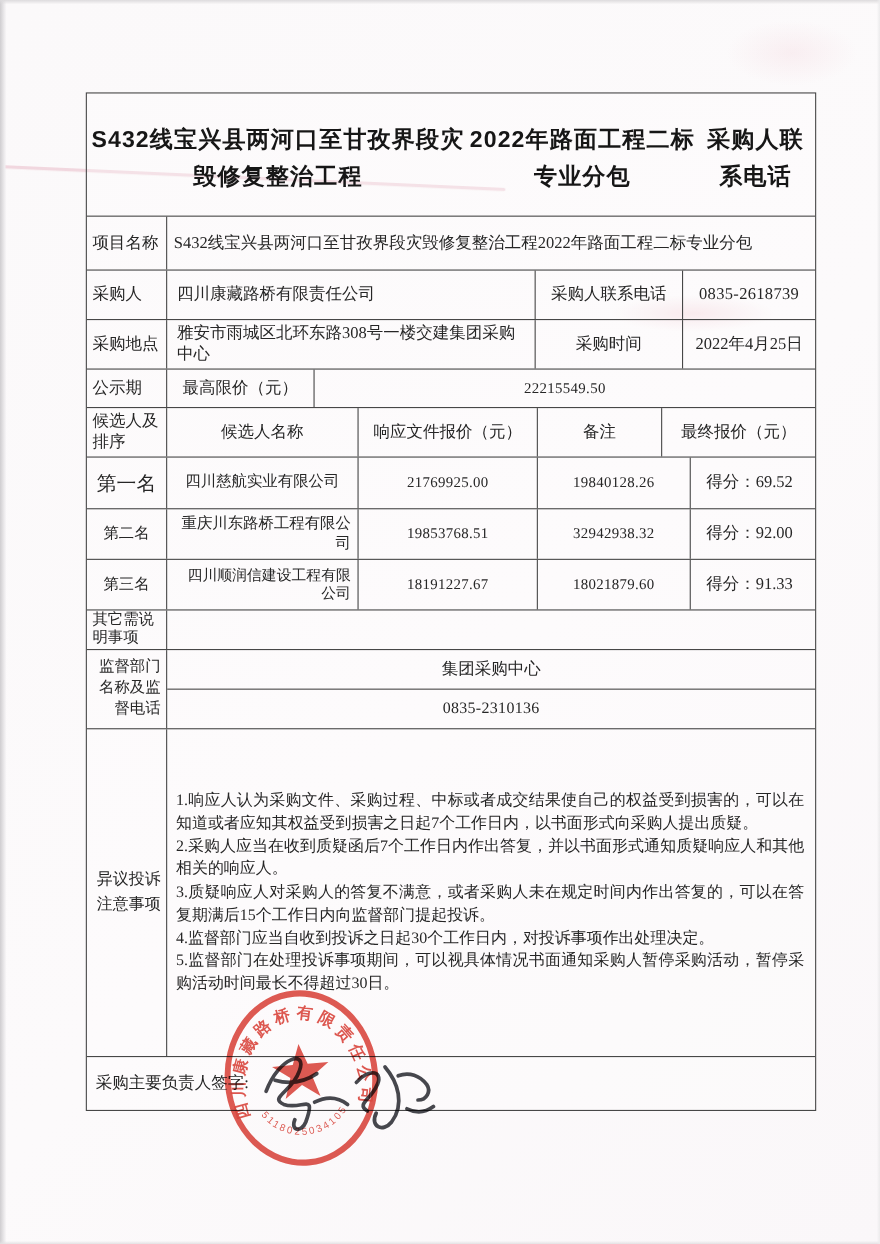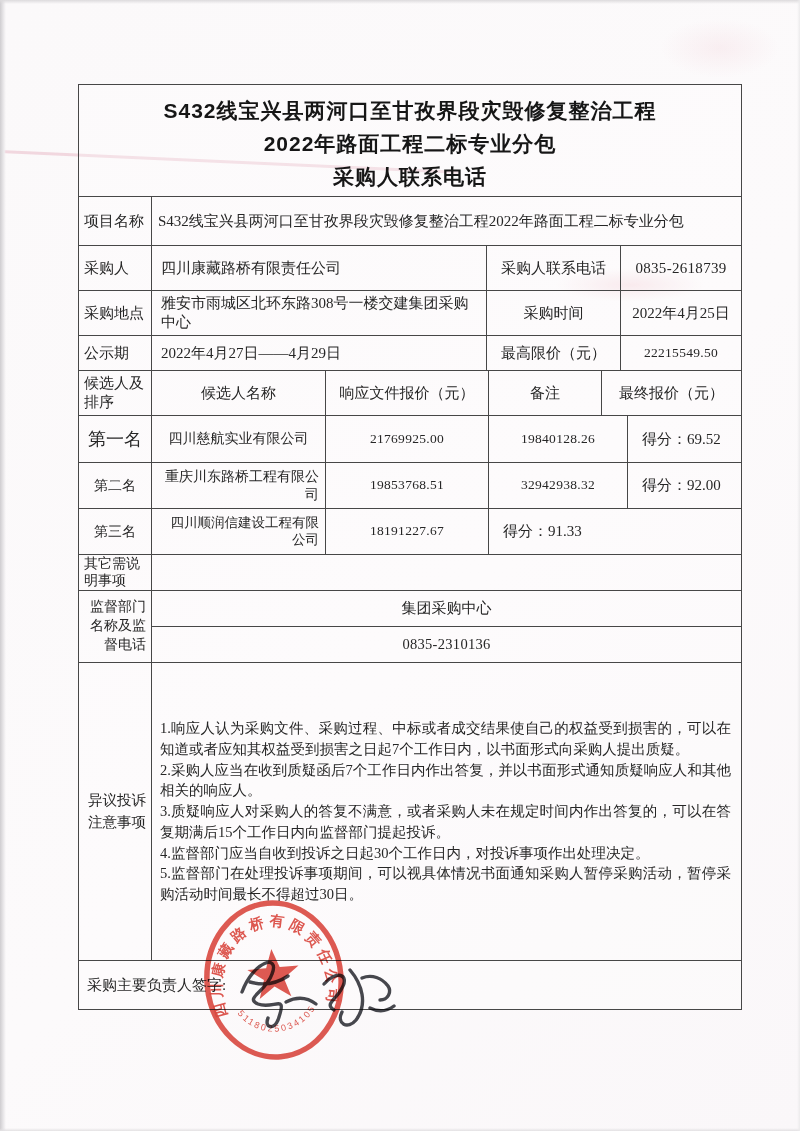--- a/index.html
+++ b/index.html
@@ -66,21 +66,21 @@
   .rh5{height:45px;}
   .rh6{height:47px;}
   .rh7{height:46px;}
   .rh8{height:46px;}
   .rh9{height:36px;}
   .rh10{height:72px;}
   .rh11{height:298px;}
   .rh12{height:48px;}
 
   .title-block{
-    display:flex;flex-direction:column;align-items:center;justify-content:center;
+    display:flex;flex-direction:row;align-items:center;justify-content:center;
     text-align:center;
     font-family:"Liberation Sans","DejaVu Sans",sans-serif;
     font-weight:bold;color:#161616;
     padding-top:6px;
   }
   .title-line{font-size:21px;line-height:33px;letter-spacing:1px;}
 
   .cand-name{width:174px;flex:0 0 174px;}
   .cand-price1{width:163px;flex:0 0 163px;}
   .cand-price2{width:139px;flex:0 0 139px;}
@@ -141,21 +141,20 @@
 
     <div class="row rh3">
       <div class="c lab">采购地点</div>
       <div class="c" style="width:335px;flex:0 0 335px;padding-left:9px;">雅安市雨城区北环东路308号一楼交建集团采购中心</div>
       <div class="c ctr" style="width:134px;flex:0 0 134px;">采购时间</div>
       <div class="c grow ctr">2022年4月25日</div>
     </div>
 
     <div class="row rh4">
       <div class="c lab">公示期</div>
-      <div class="c" style="width:335px;flex:0 0 335px;padding-left:9px;">2022年4月27日——4月29日</div>
       <div class="c ctr" style="width:134px;flex:0 0 134px;">最高限价（元）</div>
       <div class="c grow ctr num">22215549.50</div>
     </div>
 
     <div class="row rh5">
       <div class="c lab">候选人及排序</div>
       <div class="c cand-name ctr">候选人名称</div>
       <div class="c cand-price1 ctr">响应文件报价（元）</div>
       <div class="c grow ctr">备注</div>
       <div class="c cand-price2 ctr">最终报价（元）</div>
@@ -174,20 +173,21 @@
       <div class="c cand-name ctr" style="font-size:14px;">重庆川东路桥工程有限公司</div>
       <div class="c cand-price1 ctr num">19853768.51</div>
       <div class="c cand-price2 ctr num">32942938.32</div>
       <div class="c grow remark-cell">得分：92.00</div>
     </div>
 
     <div class="row rh8">
       <div class="c lab ctr" style="font-size:14px;">第三名</div>
       <div class="c cand-name ctr" style="font-size:13.5px;">四川顺润信建设工程有限公司</div>
       <div class="c cand-price1 ctr num">18191227.67</div>
+      <div class="c cand-price2 ctr num">18021879.60</div>
       <div class="c grow remark-cell">得分：91.33</div>
     </div>
 
     <div class="row rh9">
       <div class="c lab" style="font-size:14px;line-height:1.2;">其它需说明事项</div>
       <div class="c grow"></div>
     </div>
 
     <div class="row rh10">
       <div class="c lab ctr" style="font-size:14px;line-height:1.35;">监督部门名称及监督电话</div>

